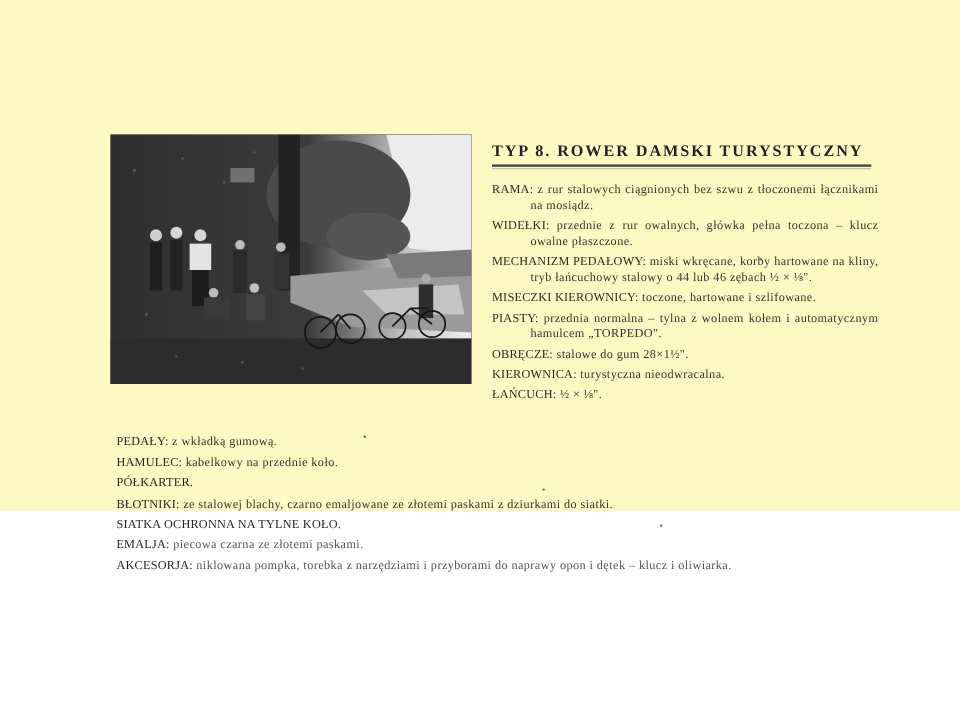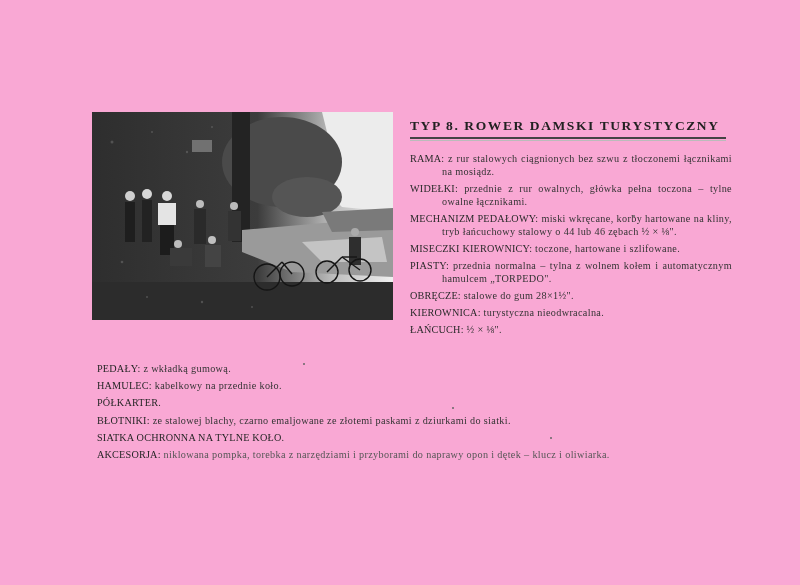--- a/index.html
+++ b/index.html
@@ -1,20 +1,20 @@
 <!DOCTYPE html>
 <html><head>
   <meta charset="utf-8">
   <style>
     html, body { margin: 0; padding: 0; }
     body {
       width: 800px; height: 585px; background: #ffffff; position: relative; overflow: hidden;
       font-family: "DejaVu Serif", "Liberation Serif", serif; color: #2a2a2a;
     }
-    .page { position: absolute; left: 0; top: 0; width: 800px; height: 585px; background: #f9a8d4; }
+    .page { position: absolute; left: 0; top: 0; width: 800px; height: 426px; background: #fef9c3; }
     .photo {
       position: absolute; left: 92px; top: 112px; width: 301px; height: 208px;
       background: #3a3a3a; overflow: hidden;
     }
     .photo svg { display: block; }
     .spec-block { position: absolute; left: 410px; top: 118px; width: 322px; }
     .title {
       font-family: "Liberation Serif", serif; font-size: 13.5px; letter-spacing: 1.6px;
       color: #222; white-space: nowrap; margin: 0; line-height: 16px;
     }
@@ -111,36 +111,37 @@
     </svg>
   </div>
 
   <div class="spec-block">
     <h1 class="title">TYP 8.  ROWER DAMSKI TURYSTYCZNY</h1>
     <div class="title-rule"></div>
     <div class="title-rule2"></div>
 
     <div class="spec-list">
       <div class="spec"><span class="lbl">RAMA:</span><span> z rur stalowych ciągnionych bez szwu z tłoczonemi łącznikami na mosiądz.</span></div>
-      <div class="spec"><span class="lbl">WIDEŁKI:</span><span> przednie z rur owalnych, główka pełna toczona – tylne owalne łącznikami.</span></div>
+      <div class="spec"><span class="lbl">WIDEŁKI:</span><span> przednie z rur owalnych, główka pełna toczona – klucz owalne płaszczone.</span></div>
       <div class="spec"><span class="lbl">MECHANIZM PEDAŁOWY:</span><span> miski wkręcane, korby hartowane na kliny, tryb łańcuchowy stalowy o 44 lub 46 zębach ½ × ⅛".</span></div>
       <div class="spec"><span class="lbl">MISECZKI KIEROWNICY:</span><span> toczone, hartowane i szlifowane.</span></div>
       <div class="spec"><span class="lbl">PIASTY:</span><span> przednia normalna – tylna z wolnem kołem i automatycznym hamulcem „TORPEDO".</span></div>
       <div class="spec"><span class="lbl">OBRĘCZE:</span><span> stalowe do gum 28×1½".</span></div>
       <div class="spec"><span class="lbl">KIEROWNICA:</span><span> turystyczna nieodwracalna.</span></div>
       <div class="spec"><span class="lbl">ŁAŃCUCH:</span><span> ½ × ⅛".</span></div>
     </div>
   </div>
 
   <div class="bottom-list">
     <div class="bspec"><span class="lbl">PEDAŁY:</span><span> z wkładką gumową.</span></div>
     <div class="bspec"><span class="lbl">HAMULEC:</span><span> kabelkowy na przednie koło.</span></div>
     <div class="bspec"><span class="lbl">PÓŁKARTER.</span><span></span></div>
     <div class="bspec"><span class="lbl">BŁOTNIKI:</span><span> ze stalowej blachy, czarno emaljowane ze złotemi paskami z dziurkami do siatki.</span></div>
     <div class="bspec faint"><span class="lbl">SIATKA OCHRONNA NA TYLNE KOŁO.</span><span></span></div>
+    <div class="bspec faint"><span class="lbl">EMALJA:</span><span> piecowa czarna ze złotemi paskami.</span></div>
     <div class="bspec faint"><span class="lbl">AKCESORJA:</span><span> niklowana pompka, torebka z narzędziami i przyborami do naprawy opon i dętek – klucz i oliwiarka.</span></div>
   </div>
 
   <div class="speck" style="left:303px;top:363px;"></div>
   <div class="speck" style="left:452px;top:407px;"></div>
   <div class="speck" style="left:550px;top:437px;"></div>
   <div class="speck" style="left:633px;top:215px;"></div>
 </div>
 
 </body></html>

